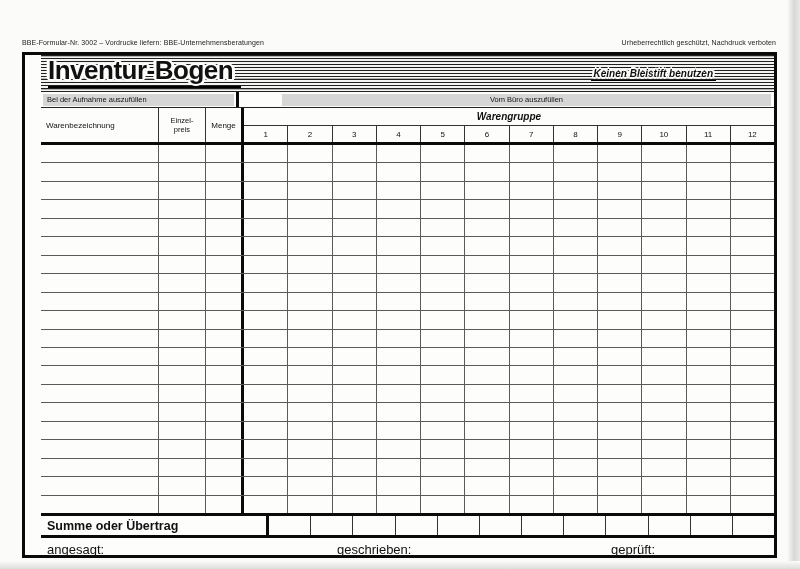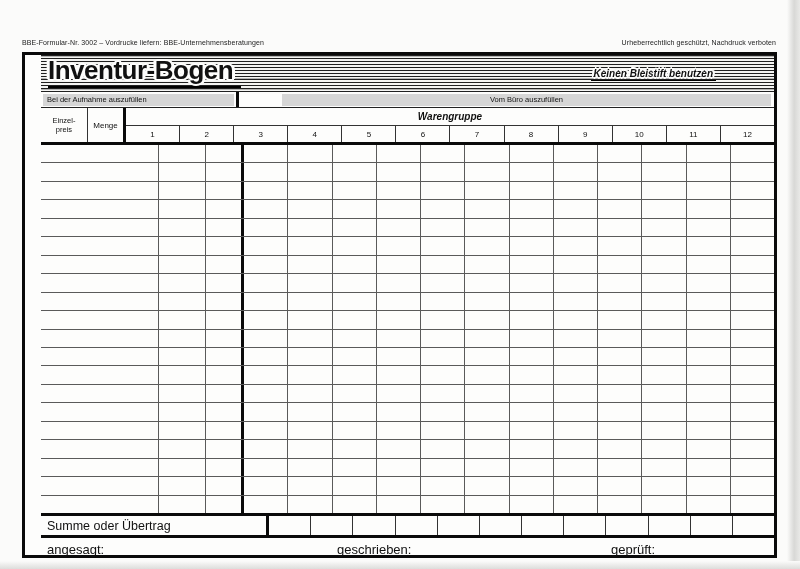--- a/index.html
+++ b/index.html
@@ -68,21 +68,21 @@
   .grid-row { flex:1; display:flex; border-bottom:1px solid #5a5a5a; }
   .grid-row:last-child { border-bottom:none; }
   .c-waren { width:118px; border-right:1px solid #5a5a5a; }
   .c-einzel { width:47px; border-right:1px solid #5a5a5a; }
   .c-menge { width:38px; border-right:3px solid #0a0a0a; }
   .c-num { flex:1; border-right:1px solid #5a5a5a; }
   .c-num:last-child { border-right:none; }
 
   .summe-row { height:25px; display:flex; border-top:3px solid #0a0a0a; border-bottom:3px solid #0a0a0a; flex:0 0 auto; }
   .summe-label { width:228px; border-right:3px solid #0a0a0a; display:flex; align-items:center;
-    padding-left:6px; font-weight:normal; font-size:12.5px;text-align:right; }
+    padding-left:6px; font-weight:bold; font-size:12.5px;text-align:right; }
   .s-num { flex:1; border-right:1px solid #333; }
   .s-num:last-child { border-right:none; }
 
   .footer-row { height:17px; position:relative; flex:0 0 auto; }
   .footer-row span { position:absolute; top:4px; font-size:13px; }
   .f-angesagt { left:6px; } .f-geschrieben { left:296px; } .f-geprueft { left:570px; }
 </style>
 </head>
 <body>
 
@@ -103,20 +103,21 @@
   <div class="section-row">
     <div class="sec-left">
       <div class="band">Bei der Aufnahme auszufüllen</div>
     </div>
     <div class="sec-right">
       <div class="band">Vom Büro auszufüllen</div>
     </div>
   </div>
 
   <div class="header-row">
+    <div class="h-waren">Warenbezeichnung</div>
     <div class="h-einzel">
       <span>Einzel-</span>
       <span>preis</span>
     </div>
     <div class="h-menge">Menge</div>
     <div class="h-gruppe">
       <div class="gruppe-label">Warengruppe</div>
       <div class="numbers" id="numbers-row">
           <div class="num-cell">1</div>
           <div class="num-cell">2</div>

